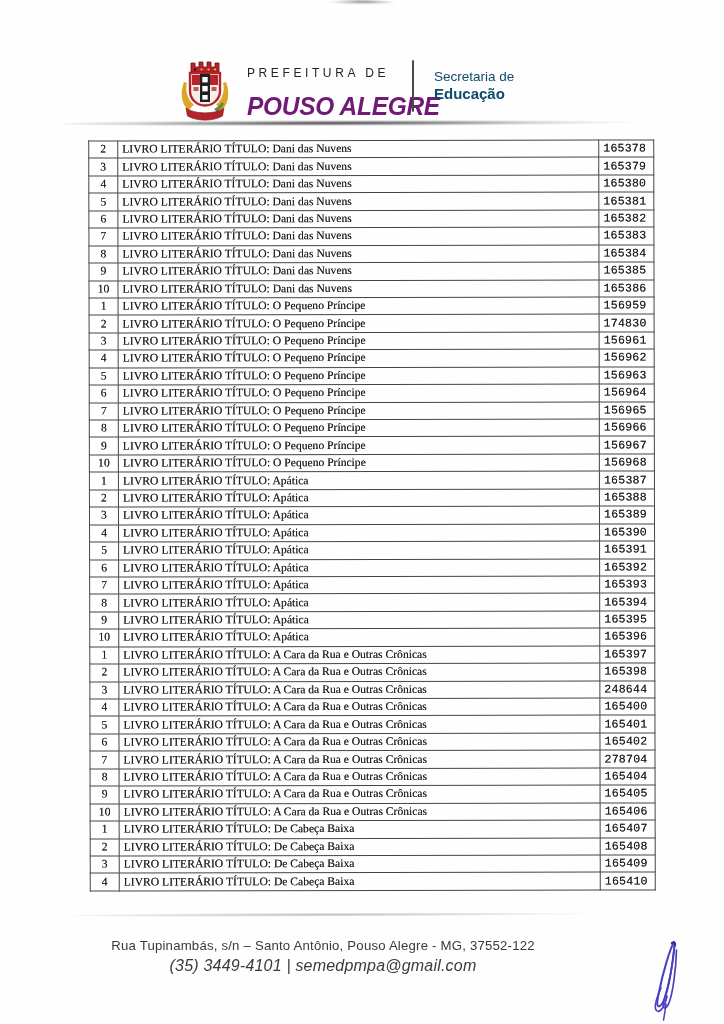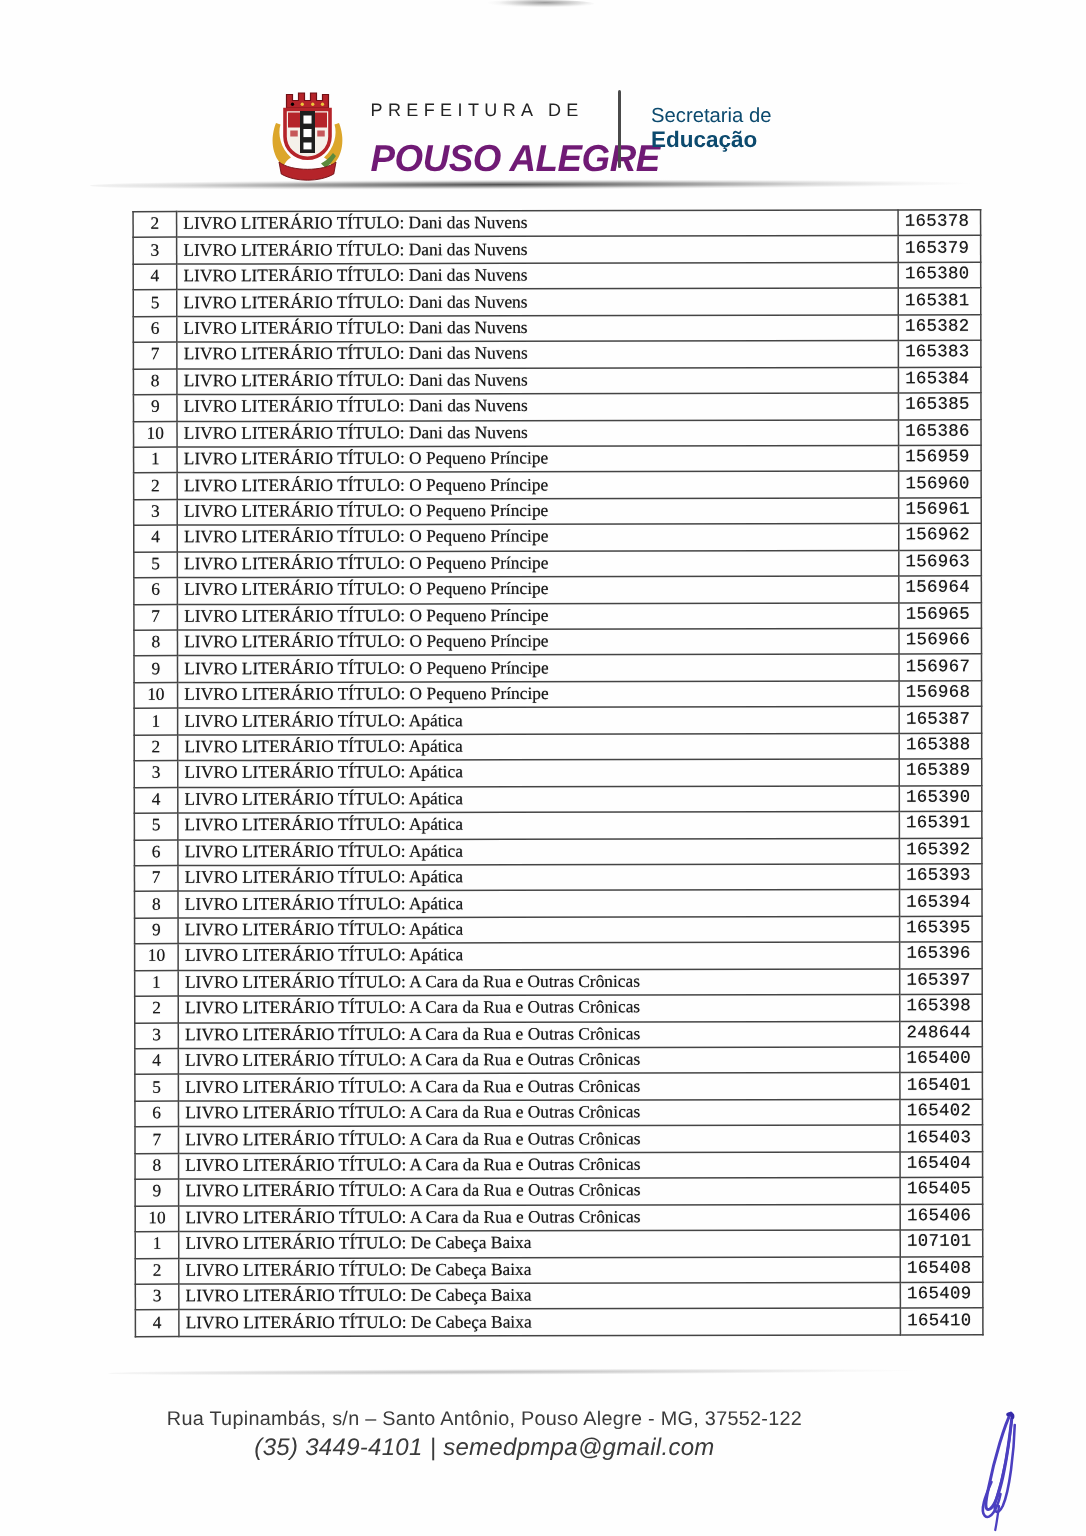--- a/index.html
+++ b/index.html
@@ -186,21 +186,21 @@
             <td class="code">165386</td>
           </tr>
           <tr>
             <td class="num">1</td>
             <td class="title">LIVRO LITERÁRIO TÍTULO: O Pequeno Príncipe</td>
             <td class="code">156959</td>
           </tr>
           <tr>
             <td class="num">2</td>
             <td class="title">LIVRO LITERÁRIO TÍTULO: O Pequeno Príncipe</td>
-            <td class="code">156960</td>
+            <td class="code">174830</td>
           </tr>
           <tr>
             <td class="num">3</td>
             <td class="title">LIVRO LITERÁRIO TÍTULO: O Pequeno Príncipe</td>
             <td class="code">156961</td>
           </tr>
           <tr>
             <td class="num">4</td>
             <td class="title">LIVRO LITERÁRIO TÍTULO: O Pequeno Príncipe</td>
             <td class="code">156962</td>
@@ -311,41 +311,41 @@
             <td class="code">165401</td>
           </tr>
           <tr>
             <td class="num">6</td>
             <td class="title">LIVRO LITERÁRIO TÍTULO: A Cara da Rua e Outras Crônicas</td>
             <td class="code">165402</td>
           </tr>
           <tr>
             <td class="num">7</td>
             <td class="title">LIVRO LITERÁRIO TÍTULO: A Cara da Rua e Outras Crônicas</td>
-            <td class="code">165403</td>
+            <td class="code">278704</td>
           </tr>
           <tr>
             <td class="num">8</td>
             <td class="title">LIVRO LITERÁRIO TÍTULO: A Cara da Rua e Outras Crônicas</td>
             <td class="code">165404</td>
           </tr>
           <tr>
             <td class="num">9</td>
             <td class="title">LIVRO LITERÁRIO TÍTULO: A Cara da Rua e Outras Crônicas</td>
             <td class="code">165405</td>
           </tr>
           <tr>
             <td class="num">10</td>
             <td class="title">LIVRO LITERÁRIO TÍTULO: A Cara da Rua e Outras Crônicas</td>
             <td class="code">165406</td>
           </tr>
           <tr>
             <td class="num">1</td>
             <td class="title">LIVRO LITERÁRIO TÍTULO: De Cabeça Baixa</td>
-            <td class="code">107101</td>
+            <td class="code">165407</td>
           </tr>
           <tr>
             <td class="num">2</td>
             <td class="title">LIVRO LITERÁRIO TÍTULO: De Cabeça Baixa</td>
             <td class="code">165408</td>
           </tr>
           <tr>
             <td class="num">3</td>
             <td class="title">LIVRO LITERÁRIO TÍTULO: De Cabeça Baixa</td>
             <td class="code">165409</td>

